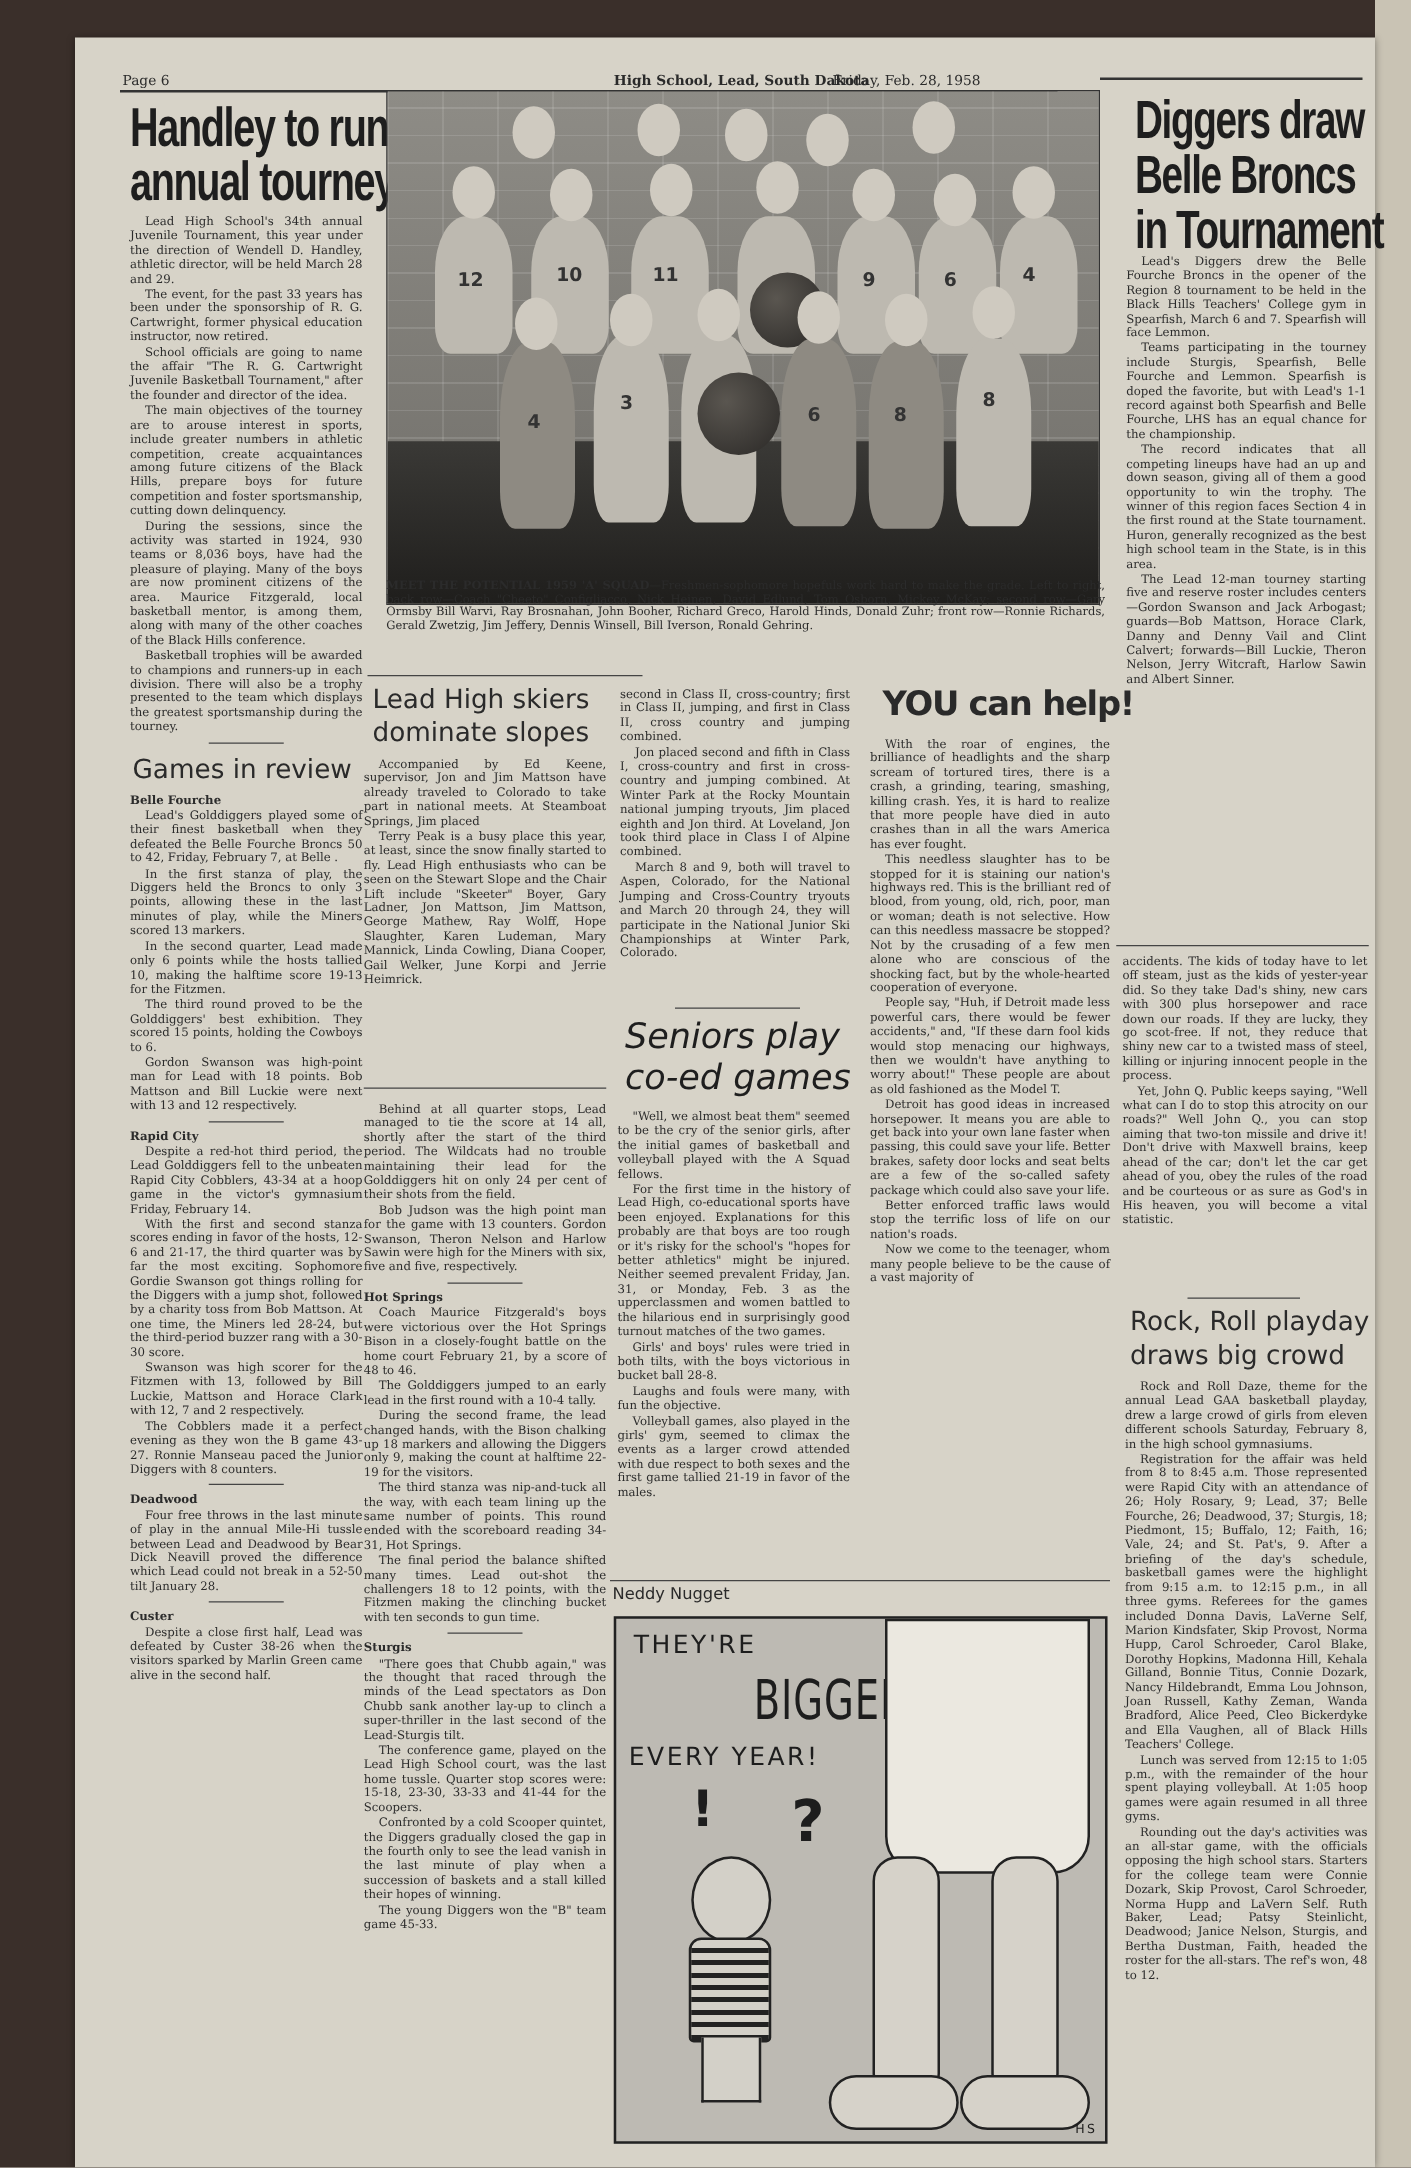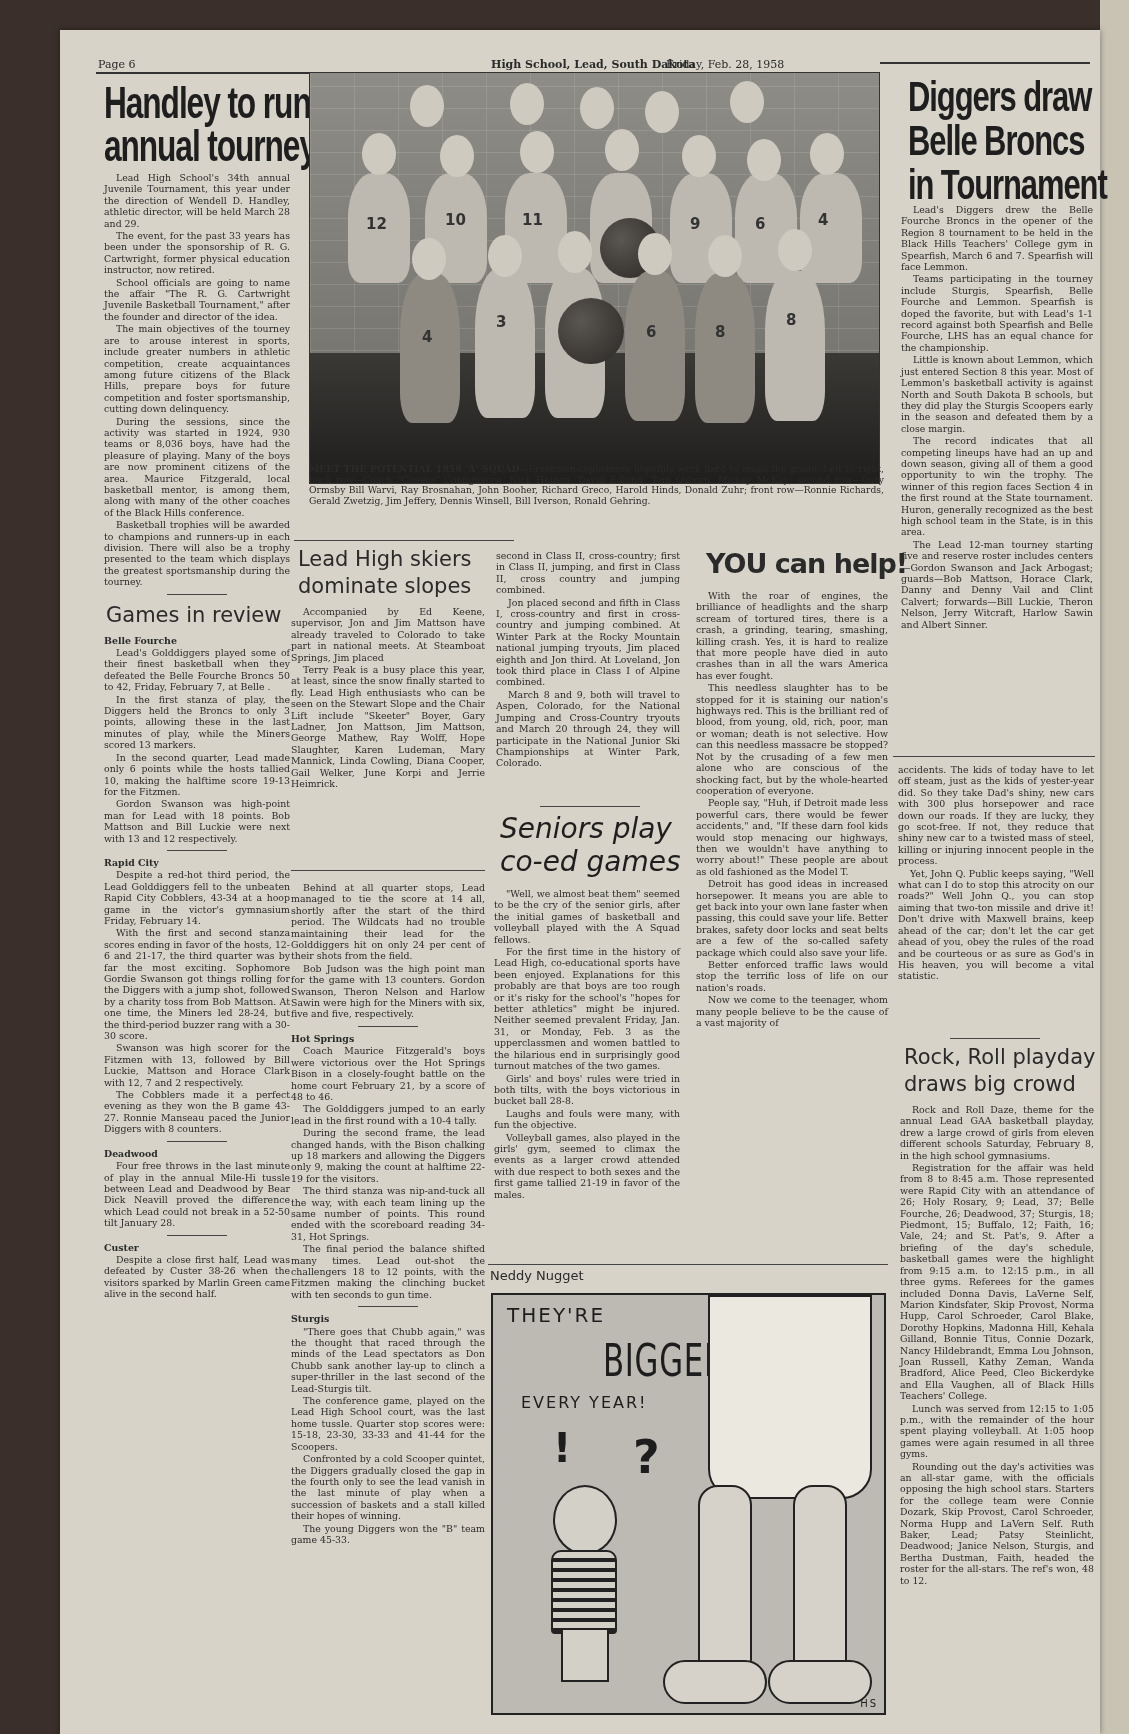--- a/index.html
+++ b/index.html
@@ -61,20 +61,21 @@
   <p>The main objectives of the tourney are to arouse interest in sports, include greater numbers in athletic competition, create acquaintances among future citizens of the Black Hills, prepare boys for future competition and foster sportsmanship, cutting down delinquency.</p>
   <p>During the sessions, since the activity was started in 1924, 930 teams or 8,036 boys, have had the pleasure of playing. Many of the boys are now prominent citizens of the area. Maurice Fitzgerald, local basketball mentor, is among them, along with many of the other coaches of the Black Hills conference.</p>
   <p>Basketball trophies will be awarded to champions and runners-up in each division. There will also be a trophy presented to the team which displays the greatest sportsmanship during the tourney.</p>
   <div class="short-rule"></div>
   <div class="headline-sans" style="font-size:21px;line-height:28px;margin:6px 0 6px 2px;">Games in review</div>
 
   <p class="sub">Belle Fourche</p>
   <p>Lead's Golddiggers played some of their finest basketball when they defeated the Belle Fourche Broncs 50 to 42, Friday, February 7, at Belle .</p>
   <p>In the first stanza of play, the Diggers held the Broncs to only 3 points, allowing these in the last minutes of play, while the Miners scored 13 markers.</p>
   <p>In the second quarter, Lead made only 6 points while the hosts tallied 10, making the halftime score 19-13 for the Fitzmen.</p>
+  <p>The third round proved to be the Golddiggers' best exhibition. They scored 15 points, holding the Cowboys to 6.</p>
   <p>Gordon Swanson was high-point man for Lead with 18 points. Bob Mattson and Bill Luckie were next with 13 and 12 respectively.</p>
   <div class="short-rule"></div>
 
   <p class="sub">Rapid City</p>
   <p>Despite a red-hot third period, the Lead Golddiggers fell to the unbeaten Rapid City Cobblers, 43-34 at a hoop game in the victor's gymnasium Friday, February 14.</p>
   <p>With the first and second stanza scores ending in favor of the hosts, 12-6 and 21-17, the third quarter was by far the most exciting. Sophomore Gordie Swanson got things rolling for the Diggers with a jump shot, followed by a charity toss from Bob Mattson. At one time, the Miners led 28-24, but the third-period buzzer rang with a 30-30 score.</p>
   <p>Swanson was high scorer for the Fitzmen with 13, followed by Bill Luckie, Mattson and Horace Clark with 12, 7 and 2 respectively.</p>
   <p>The Cobblers made it a perfect evening as they won the B game 43-27. Ronnie Manseau paced the Junior Diggers with 8 counters.</p>
   <div class="short-rule"></div>
 
@@ -191,21 +192,21 @@
   <p>Laughs and fouls were many, with fun the objective.</p>
   <p>Volleyball games, also played in the girls' gym, seemed to climax the events as a larger crowd attended with due respect to both sexes and the first game tallied 21-19 in favor of the males.</p>
 </div>
 <div class="hr" style="left:488px;top:1264px;width:400px;"></div>
 
 <div class="headline-sans" style="position:absolute;left:490px;top:1268px;font-size:13px;">Neddy Nugget</div>
 
 <div class="cartoon">
   <div class="cartoon-text" style="left:14px;top:8px;font-size:20px;">THEY'RE</div>
   <div class="cartoon-text" style="left:110px;top:40px;font-size:44px;letter-spacing:1px;transform:scaleX(0.7);transform-origin:left;">BIGGER</div>
-  <div class="cartoon-text" style="left:10px;top:98px;font-size:16px;margin-left:18px;">EVERY YEAR!</div>
+  <div class="cartoon-text" style="left:10px;top:98px;font-size:20px;">EVERY YEAR!</div>
   <div class="cartoon-text" style="left:60px;top:130px;font-size:40px;font-weight:bold;">!</div>
   <div class="cartoon-text" style="left:140px;top:135px;font-size:46px;font-weight:bold;">?</div>
 
   <div style="position:absolute;left:60px;top:190px;width:60px;height:66px;border-radius:50%;background:#d3d0c8;border:2px solid #222;"></div>
   <div style="position:absolute;left:58px;top:255px;width:62px;height:80px;border:2px solid #222;background:repeating-linear-gradient(0deg,#222 0 4px,#d3d0c8 4px 10px);border-radius:10px 10px 4px 4px;"></div>
   <div style="position:absolute;left:68px;top:335px;width:44px;height:50px;background:#d3d0c8;border:2px solid #222;border-top:none;"></div>
 
   <div style="position:absolute;left:215px;top:0;width:160px;height:200px;background:#ebe8e0;border:2px solid #222;border-radius:0 0 30px 30px;"></div>
   <div style="position:absolute;left:205px;top:190px;width:50px;height:190px;background:#d6d2c9;border:2px solid #222;border-radius:20px;"></div>
   <div style="position:absolute;left:300px;top:190px;width:50px;height:190px;background:#d6d2c9;border:2px solid #222;border-radius:20px;"></div>
@@ -227,21 +228,20 @@
 
 <div style="position:absolute;left:908px;top:74px;width:240px;">
   <div class="headline-cond" style="font-size:43px;line-height:44px;">Diggers draw</div>
   <div class="headline-cond" style="font-size:43px;line-height:44px;">Belle Broncs</div>
   <div class="headline-cond" style="font-size:43px;line-height:44px;">in Tournament</div>
 </div>
 
 <div class="col-text" style="left:901px;top:204px;width:192px;">
   <p>Lead's Diggers drew the Belle Fourche Broncs in the opener of the Region 8 tournament to be held in the Black Hills Teachers' College gym in Spearfish, March 6 and 7. Spearfish will face Lemmon.</p>
   <p>Teams participating in the tourney include Sturgis, Spearfish, Belle Fourche and Lemmon. Spearfish is doped the favorite, but with Lead's 1-1 record against both Spearfish and Belle Fourche, LHS has an equal chance for the championship.</p>
-  <p>Little is known about Lemmon, which just entered Section 8 this year. Most of Lemmon's basketball activity is against North and South Dakota B schools, but they did play the Sturgis Scoopers early in the season and defeated them by a close margin.</p>
   <p>The record indicates that all competing lineups have had an up and down season, giving all of them a good opportunity to win the trophy. The winner of this region faces Section 4 in the first round at the State tournament. Huron, generally recognized as the best high school team in the State, is in this area.</p>
   <p>The Lead 12-man tourney starting five and reserve roster includes centers—Gordon Swanson and Jack Arbogast; guards—Bob Mattson, Horace Clark, Danny and Denny Vail and Clint Calvert; forwards—Bill Luckie, Theron Nelson, Jerry Witcraft, Harlow Sawin and Albert Sinner.</p>
 </div>
 <div class="hr" style="left:893px;top:756px;width:202px;"></div>
 
 <div class="col-text" style="left:898px;top:764px;width:196px;">
   <p style="text-indent:0">accidents. The kids of today have to let off steam, just as the kids of yester-year did. So they take Dad's shiny, new cars with 300 plus horsepower and race down our roads. If they are lucky, they go scot-free. If not, they reduce that shiny new car to a twisted mass of steel, killing or injuring innocent people in the process.</p>
   <p>Yet, John Q. Public keeps saying, "Well what can I do to stop this atrocity on our roads?" Well John Q., you can stop aiming that two-ton missile and drive it! Don't drive with Maxwell brains, keep ahead of the car; don't let the car get ahead of you, obey the rules of the road and be courteous or as sure as God's in His heaven, you will become a vital statistic.</p>
 </div>
 <div class="hr" style="left:950px;top:1038px;width:90px;"></div>

